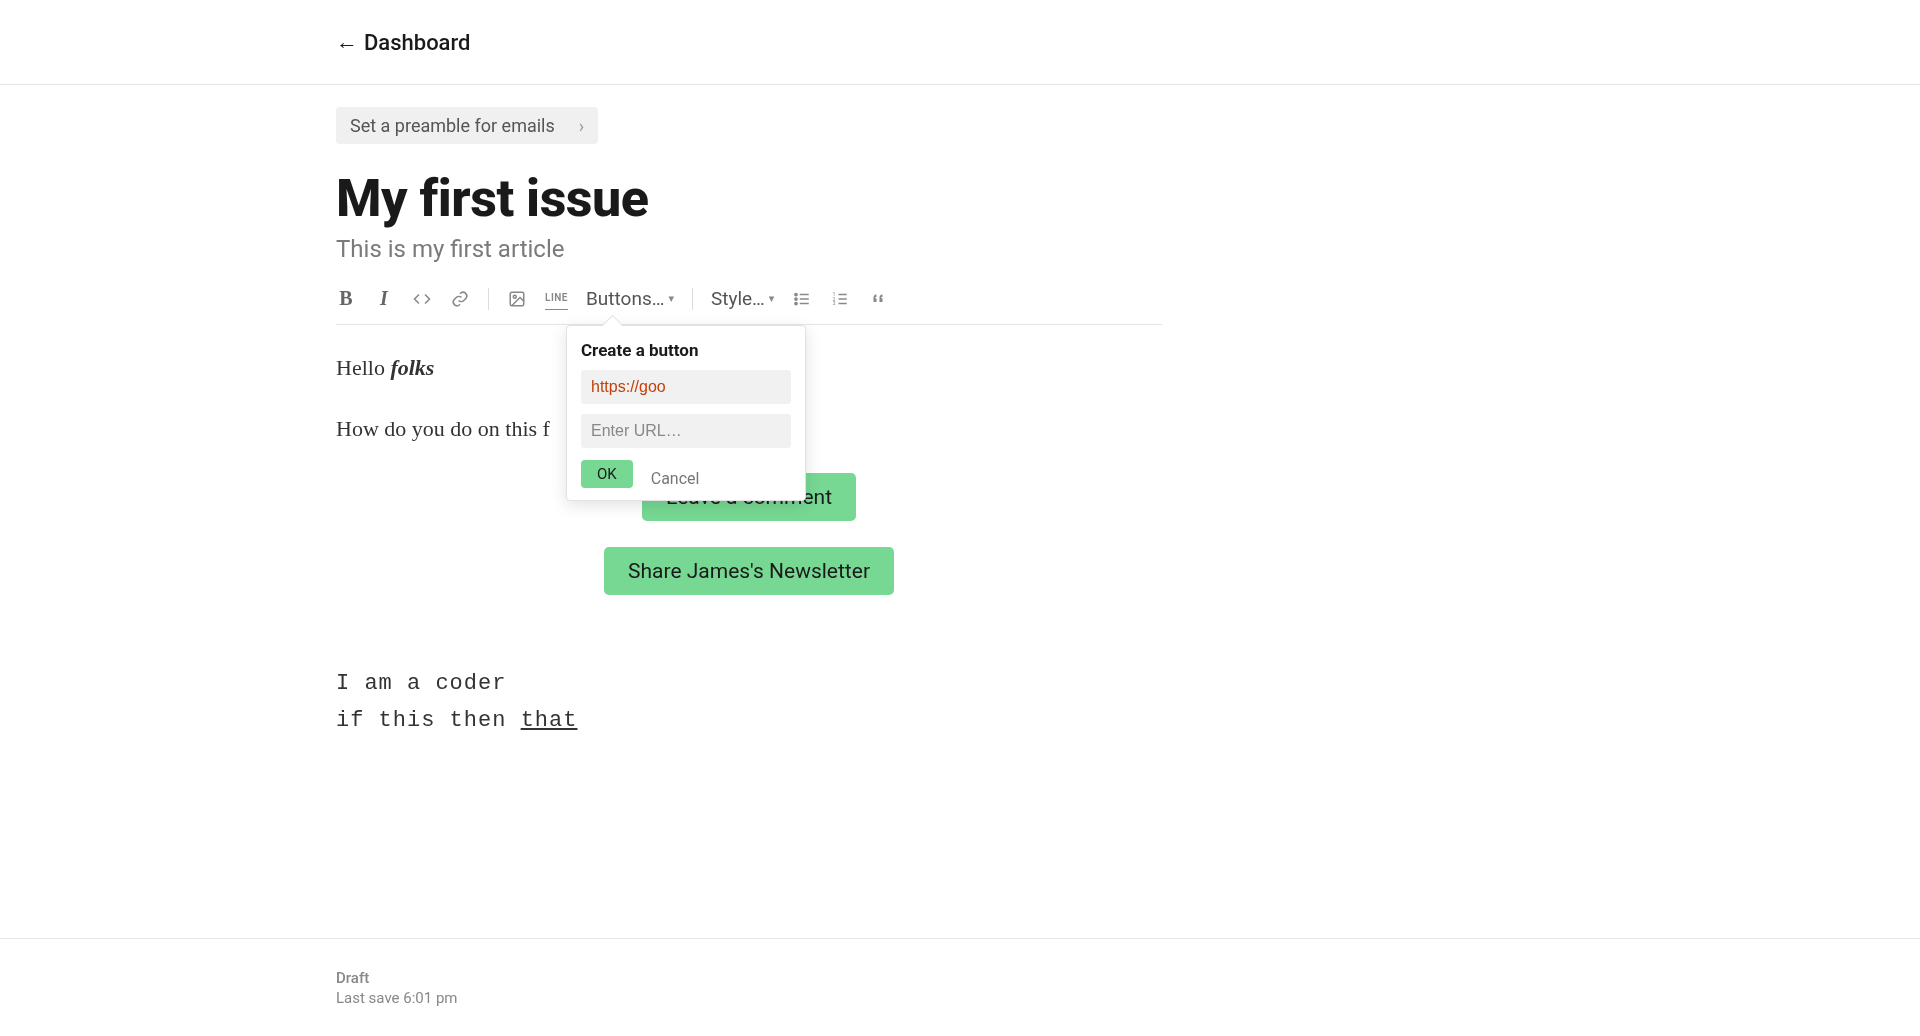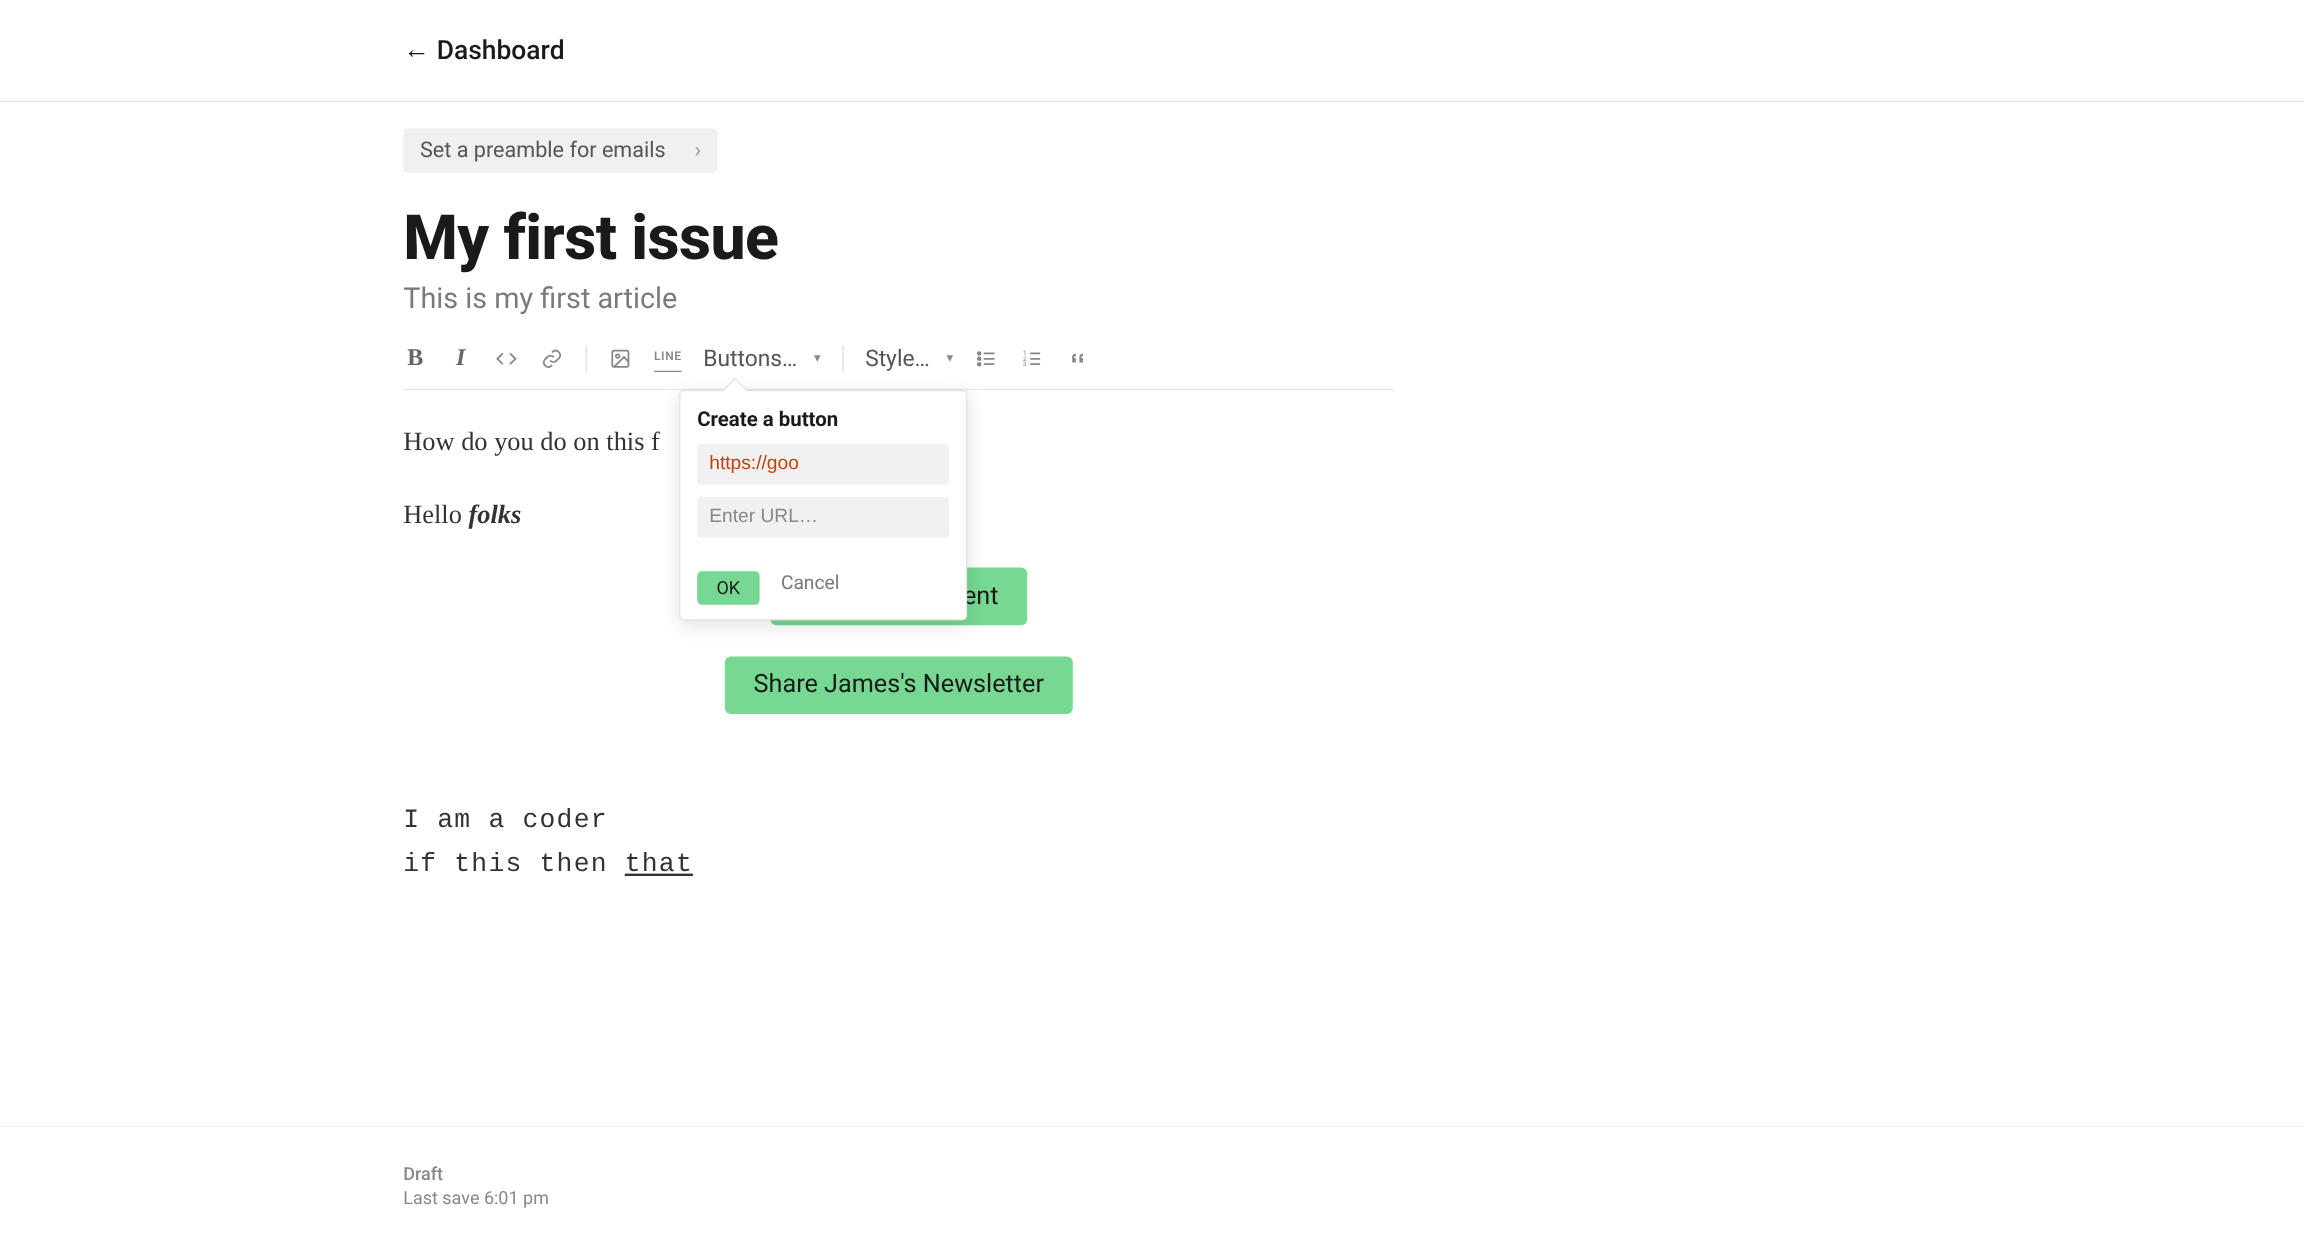--- a/index.html
+++ b/index.html
@@ -91,21 +91,21 @@
     height: 22px;
     background: #ddd;
   }
   .tb-bold { font-family: Georgia, 'Times New Roman', serif; font-weight: 800; font-size: 20px; color:#666; }
   .tb-italic { font-family: Georgia, 'Times New Roman', serif; font-style: italic; font-weight: 700; font-size: 20px; color:#666; }
   .tb-label {
     color: #555;
     font-size: 19px;
     display: inline-flex;
     align-items: center;
-    gap: 14px;
+    gap: 4px;
   }
   .tb-label .caret { font-size: 11px; color:#888; }
   .tb-line {
     font-size: 10px;
     letter-spacing: 0.5px;
     border-bottom: 1.5px solid #888;
     padding-bottom: 1px;
     color:#888;
     font-weight:600;
   }
@@ -180,23 +180,23 @@
     border-radius: 3px;
     padding: 8px 10px;
     font-size: 16px;
     color: #c2410c;
     margin-bottom: 10px;
     outline: none;
   }
   .popover input::placeholder { color: #888; }
   .popover-actions {
     display: flex;
-    align-items: flex-start;
+    align-items: flex-end;
     gap: 18px;
-    margin-top: 18px;
+    margin-top: 2px;
   }
   .pop-ok {
     background: #76d893;
     color: #1a1a1a;
     font-size: 15px;
     padding: 5px 16px;
     border-radius: 4px;
     cursor: pointer;
   }
   .pop-cancel {
@@ -340,24 +340,24 @@
       <input type="text" placeholder="Enter URL…" style="">
       <div class="popover-actions">
         <span class="pop-ok">OK</span>
         <span class="pop-cancel">Cancel</span>
       </div>
     </div>
   </div>
 
   
   <div class="editor">
-    <p>How do you do on this f</p>
     <p>
       <span>Hello </span><span class="folks">folks</span>
     </p>
+    <p>How do you do on this f</p>
 
     <div class="btn-block">
       <span class="green-btn">Leave a comment</span>
     </div>
     <div class="btn-block">
       <span class="green-btn">Share James's Newsletter</span>
     </div>
 
     <div class="code-block">
       <div>I am a coder</div>

